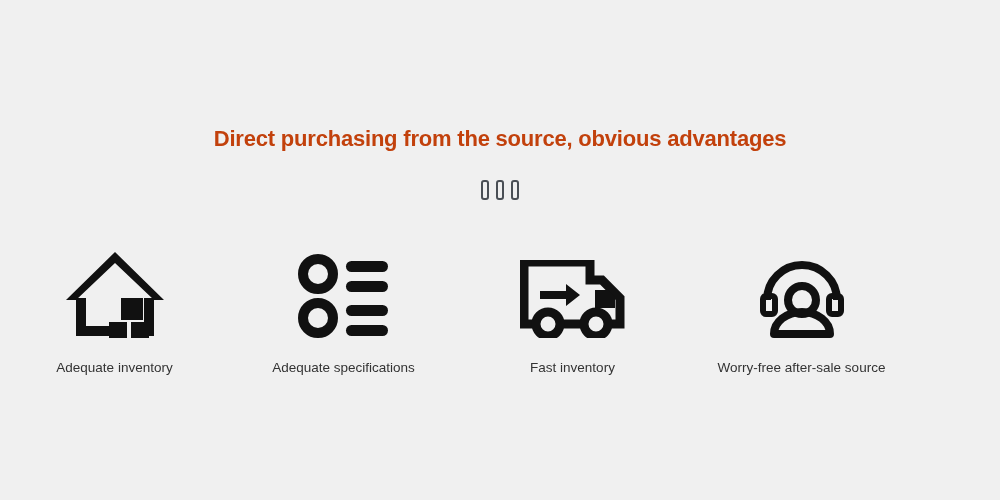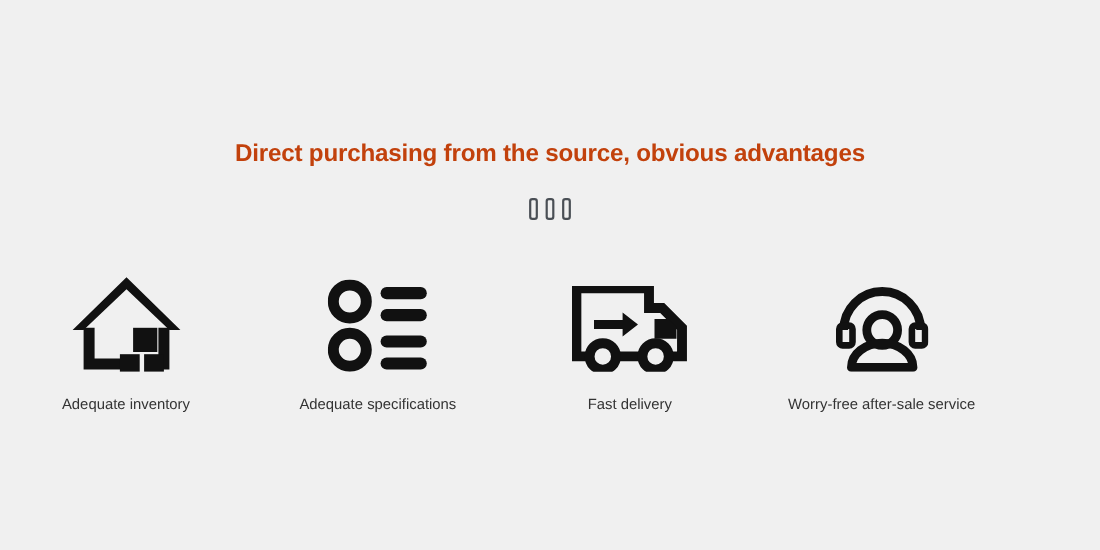--- a/index.html
+++ b/index.html
@@ -154,35 +154,35 @@
           <path d="M4 2 H70 V20 H82 L100 38 V64 H4 Z" stroke="#111111" stroke-width="9" stroke-linejoin="miter" fill="none"></path>
 
           <path d="M20 31 H46 V24 L60 35 L46 46 V39 H20 Z" fill="#111111"></path>
 
           <path d="M75 30 H88 L95 37 V48 H75 Z" fill="#111111"></path>
 
           <circle cx="28" cy="64" r="12" stroke="#111111" stroke-width="9" fill="#f0f0f0"></circle>
           <circle cx="76" cy="64" r="12" stroke="#111111" stroke-width="9" fill="#f0f0f0"></circle>
         </svg>
       </div>
-      <div class="feature-label">Fast delivery</div>
+      <div class="feature-label">Fast inventory</div>
     </div>
 
     <div class="feature">
       <div class="feature-icon">
         <svg width="84" height="82" viewBox="0 0 84 82" fill="none" aria-hidden="true">
 
           <path d="M7 44 A35 35 0 0 1 77 44" stroke="#111111" stroke-width="8" fill="none" stroke-linecap="butt"></path>
 
           <rect x="3" y="40" width="12" height="18" rx="3" stroke="#111111" stroke-width="6" fill="none"></rect>
 
           <rect x="69" y="40" width="12" height="18" rx="3" stroke="#111111" stroke-width="6" fill="none"></rect>
 
           <circle cx="42" cy="44" r="14" stroke="#111111" stroke-width="8" fill="none"></circle>
 
           <path d="M14 78 A28 22 0 0 1 70 78 Z" stroke="#111111" stroke-width="8" fill="none" stroke-linejoin="round"></path>
         </svg>
       </div>
-      <div class="feature-label">Worry-free after-sale service</div>
+      <div class="feature-label">Worry-free after-sale source</div>
     </div>
 
   </div>
 </div>
 
 </body></html>

